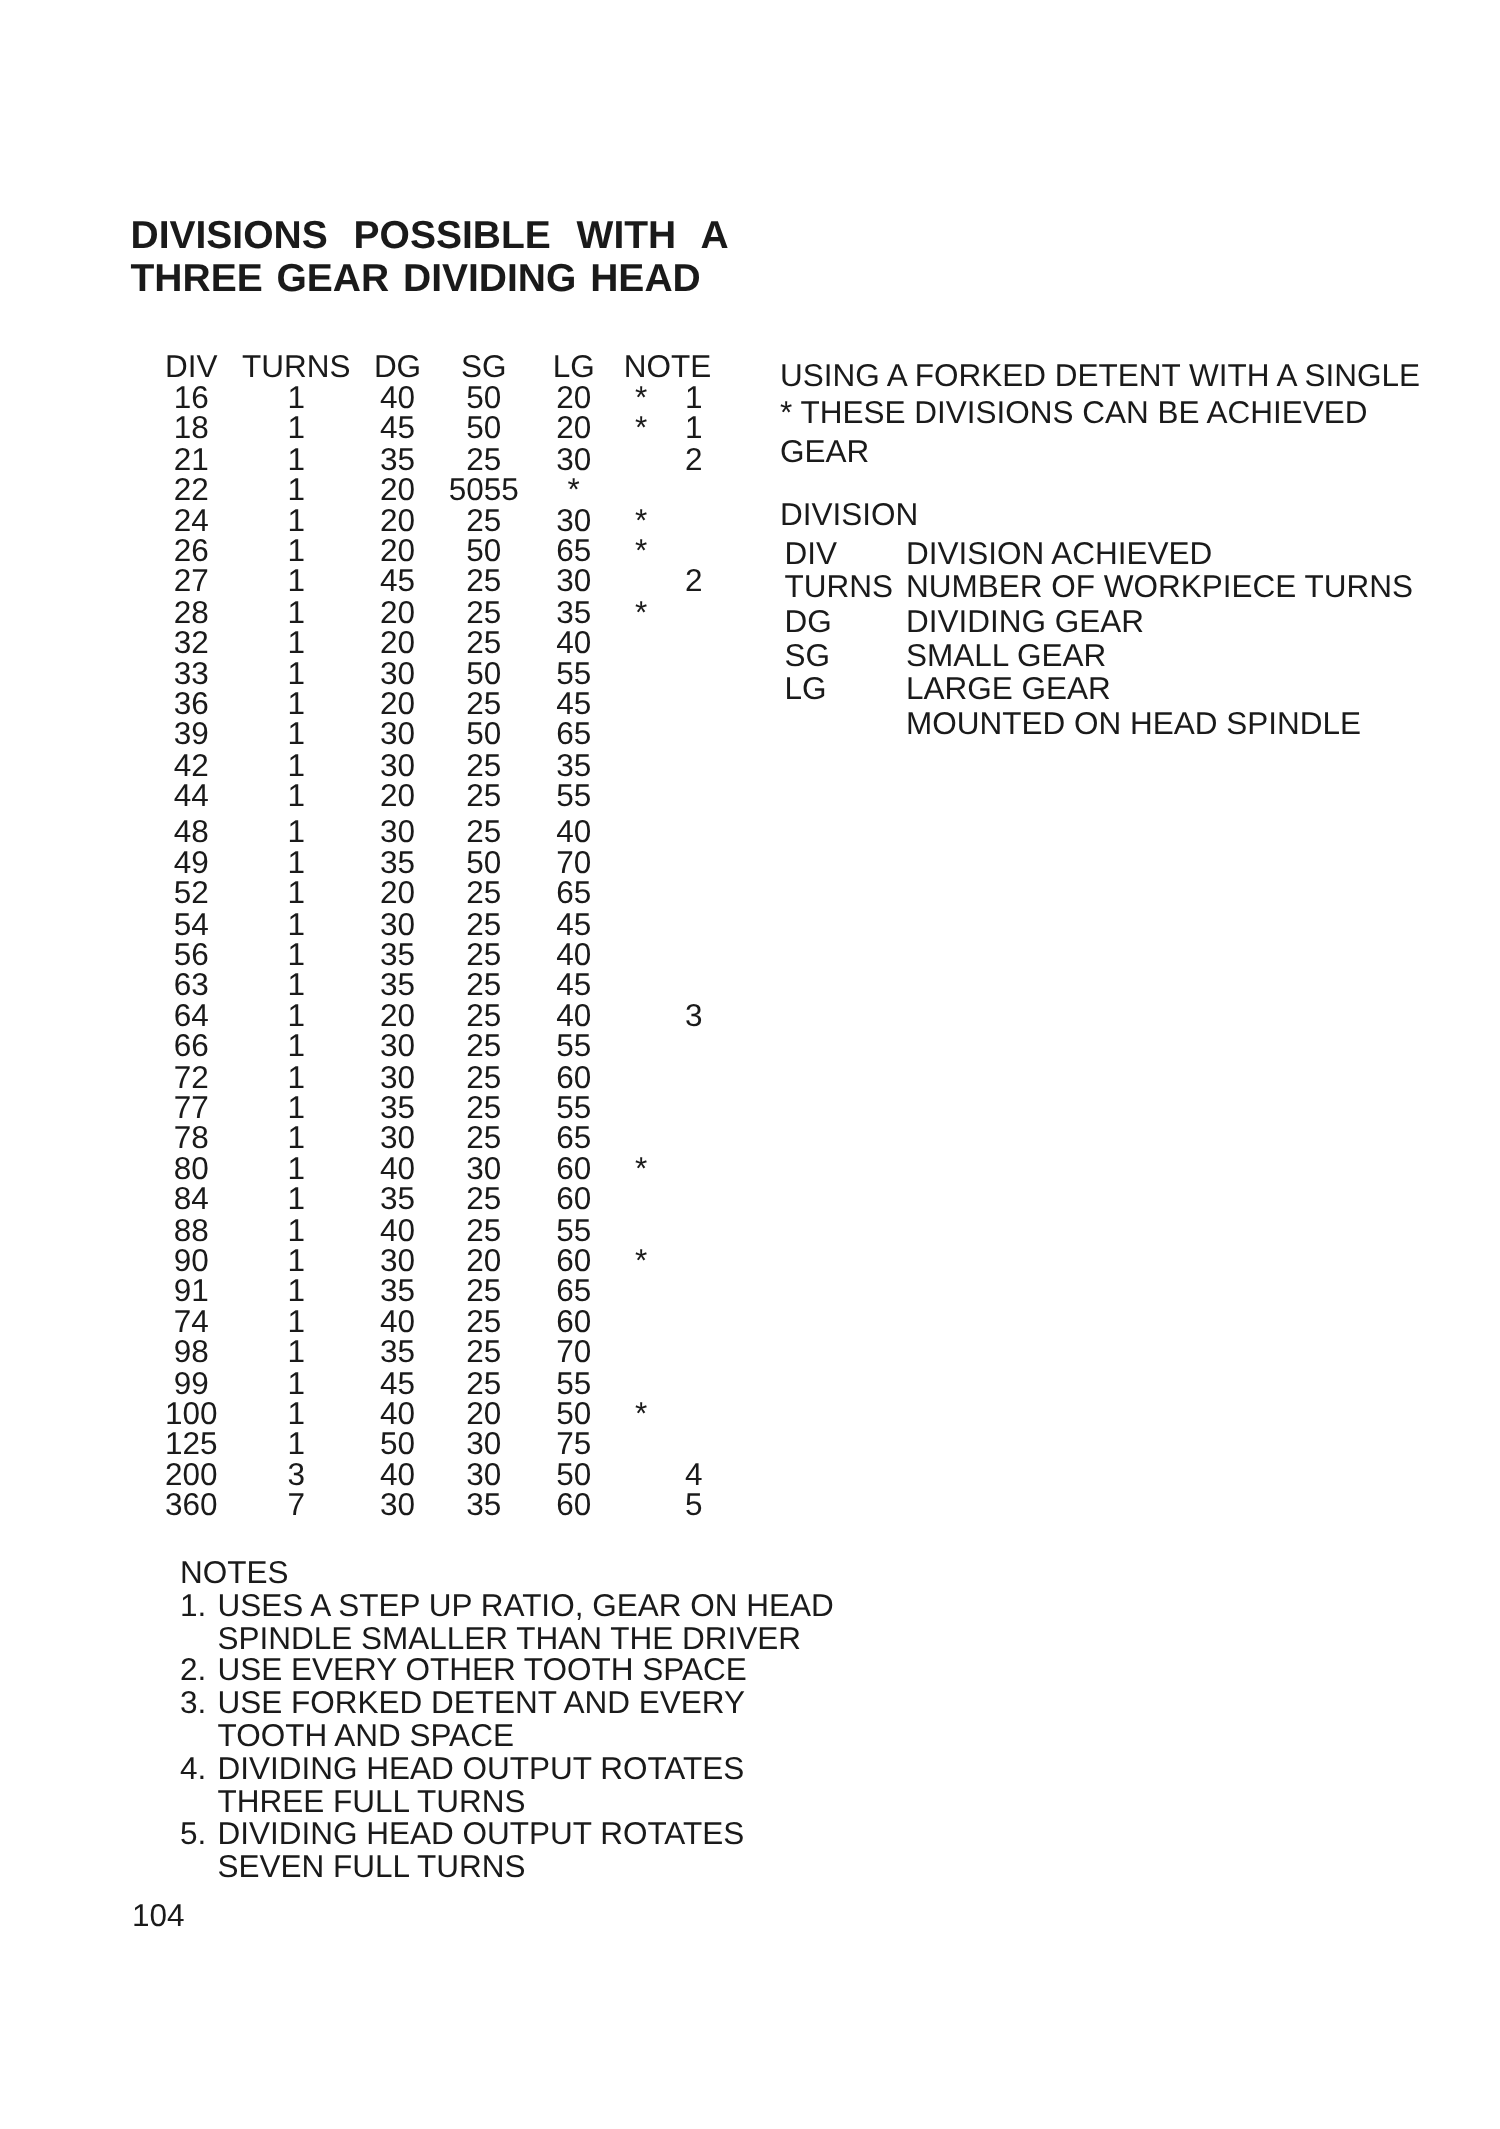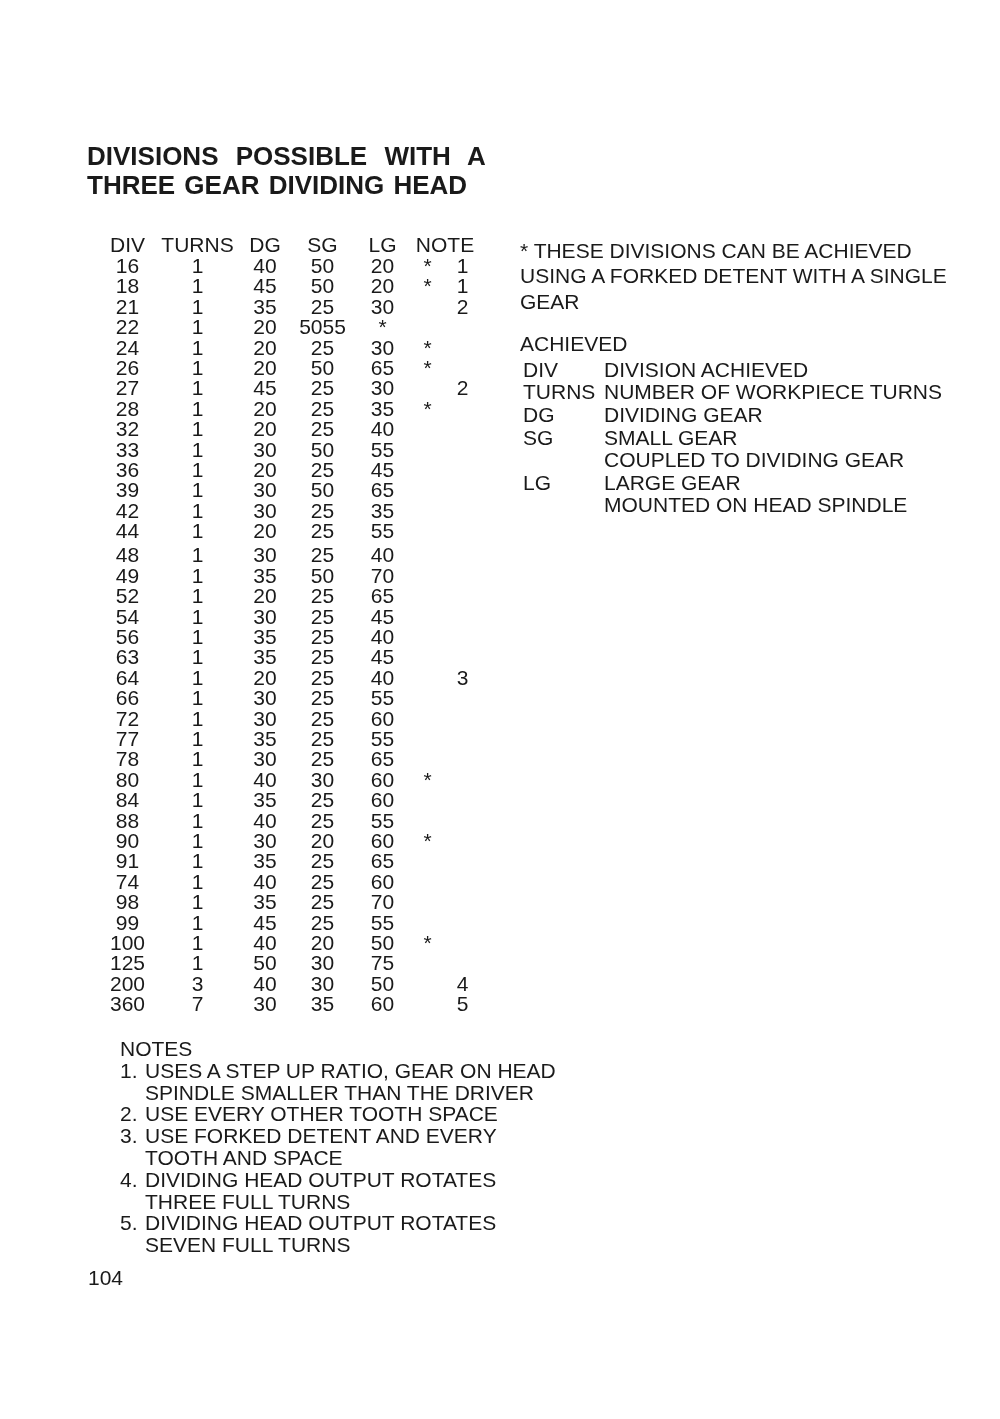--- a/index.html
+++ b/index.html
@@ -398,45 +398,41 @@
           <div>35</div>
           <div>60</div>
           <div></div>
           <div>5</div>
         </div>
       </div>
   </div>
 
   <div class="rightcol">
     <div class="starnote" id="starnote">
+        <div>USING A FORKED DETENT WITH A SINGLE</div>
         <div>* THESE DIVISIONS CAN BE ACHIEVED</div>
-        <div>USING A FORKED DETENT WITH A SINGLE</div>
         <div>GEAR</div>
       </div>
-    <div class="headings-title">ACHIEVED</div>
+    <div class="headings-title">DIVISION</div>
     <div class="defs" id="defs">
         <div class="def-row">
           <div>DIV</div>
           <div>DIVISION ACHIEVED</div>
         </div>
         <div class="def-row">
           <div>TURNS</div>
           <div>NUMBER OF WORKPIECE TURNS</div>
         </div>
         <div class="def-row">
           <div>DG</div>
           <div>DIVIDING GEAR</div>
         </div>
         <div class="def-row">
           <div>SG</div>
           <div>SMALL GEAR</div>
-        </div>
-        <div class="def-row">
-          <div></div>
-          <div>COUPLED TO DIVIDING GEAR</div>
         </div>
         <div class="def-row">
           <div>LG</div>
           <div>LARGE GEAR</div>
         </div>
         <div class="def-row">
           <div></div>
           <div>MOUNTED ON HEAD SPINDLE</div>
         </div>
       </div>

